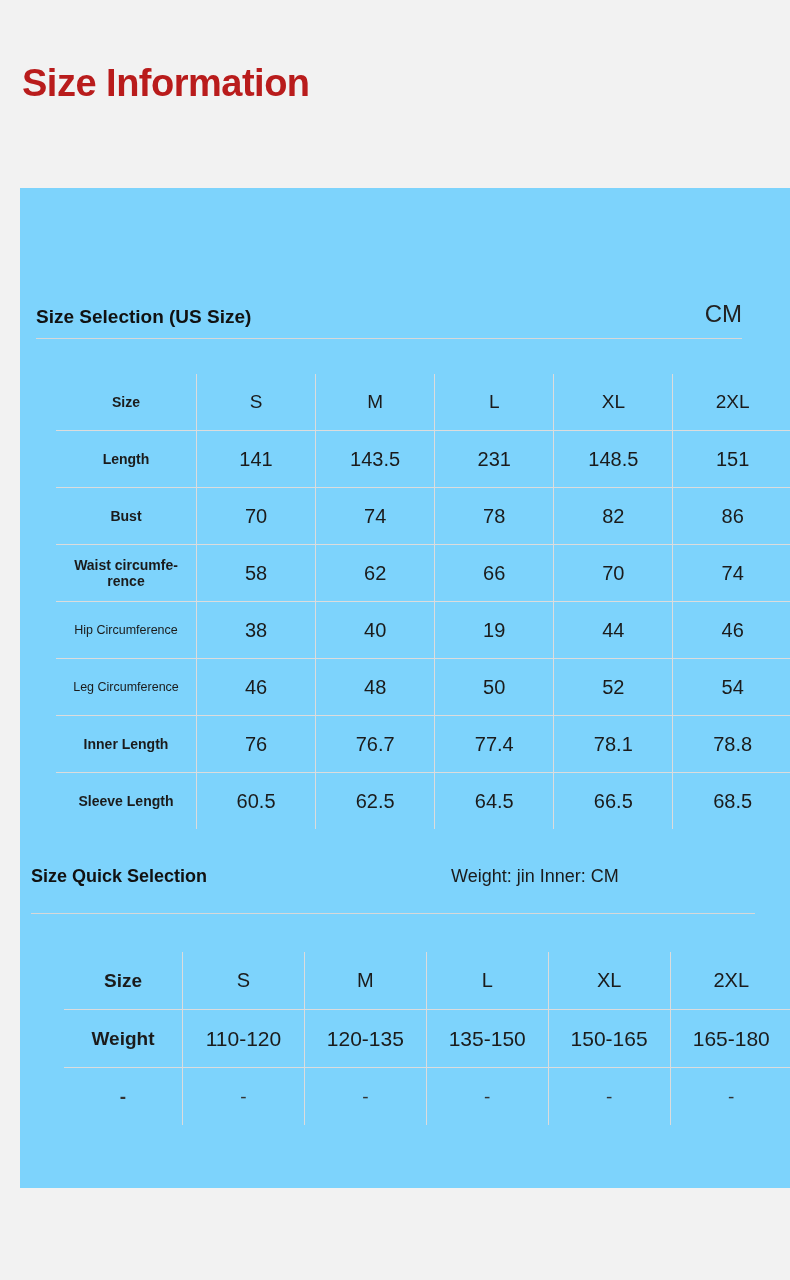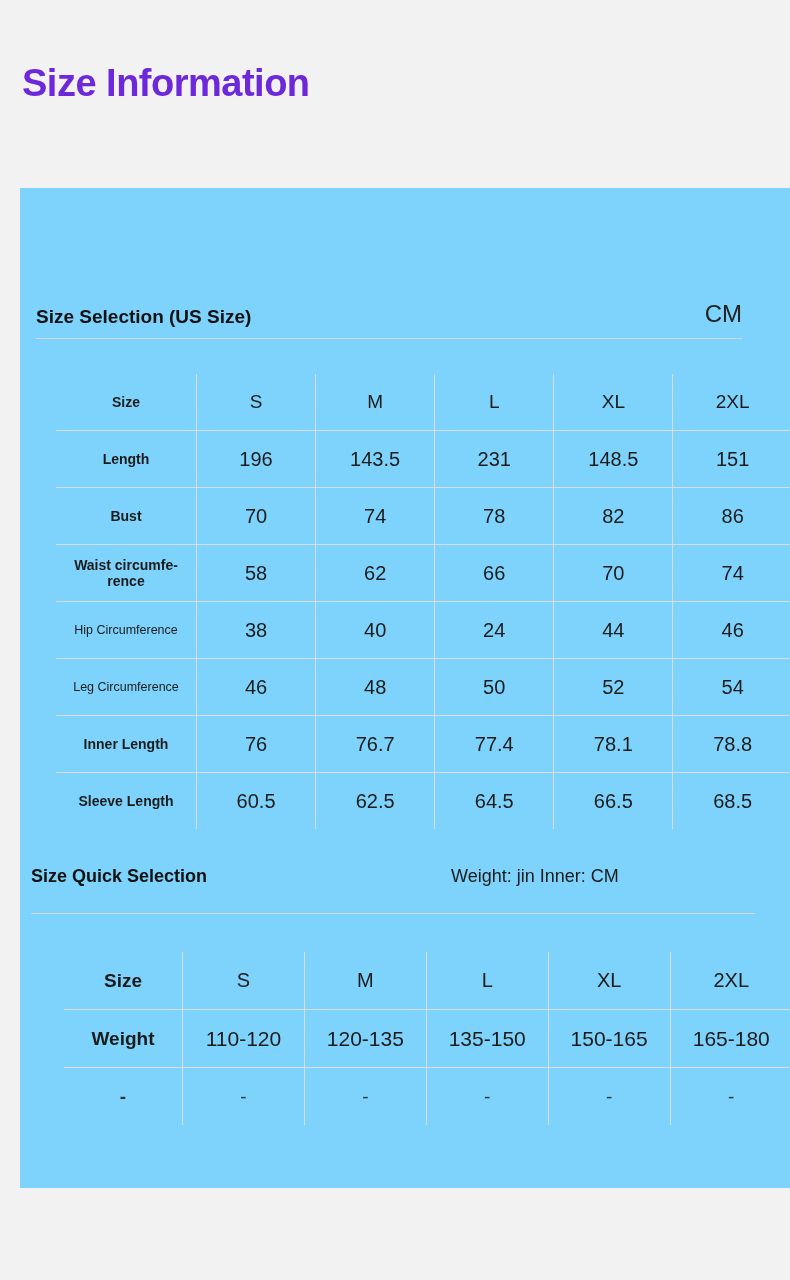--- a/index.html
+++ b/index.html
@@ -19,21 +19,21 @@
     width: 790px;
     height: 1280px;
   }
   .page-title {
     position: absolute;
     left: 22px;
     top: 62px;
     font-size: 38px;
     font-weight: 700;
     letter-spacing: -0.5px;
-    color: #6d28d9;
+    color: #b91c1c;
   }
   .card {
     position: absolute;
     left: 20px;
     top: 188px;
     width: 770px;
     height: 1000px;
     background: #7dd3fc;
   }
   
@@ -179,21 +179,21 @@
         <tr>
           <td class="rowhead">Size</td>
           <td class="colhead">S</td>
           <td class="colhead">M</td>
           <td class="colhead">L</td>
           <td class="colhead">XL</td>
           <td class="colhead lastcol">2XL</td>
         </tr>
         <tr>
           <td class="rowhead">Length</td>
-          <td>196</td>
+          <td>141</td>
           <td>143.5</td>
           <td>231</td>
           <td>148.5</td>
           <td class="lastcol">151</td>
         </tr>
         <tr>
           <td class="rowhead">Bust</td>
           <td>70</td>
           <td>74</td>
           <td>78</td>
@@ -205,21 +205,21 @@
           <td>58</td>
           <td>62</td>
           <td>66</td>
           <td>70</td>
           <td class="lastcol">74</td>
         </tr>
         <tr>
           <td class="rowhead small">Hip Circumference</td>
           <td>38</td>
           <td>40</td>
-          <td>24</td>
+          <td>19</td>
           <td>44</td>
           <td class="lastcol">46</td>
         </tr>
         <tr>
           <td class="rowhead small">Leg Circumference</td>
           <td>46</td>
           <td>48</td>
           <td>50</td>
           <td>52</td>
           <td class="lastcol">54</td>

